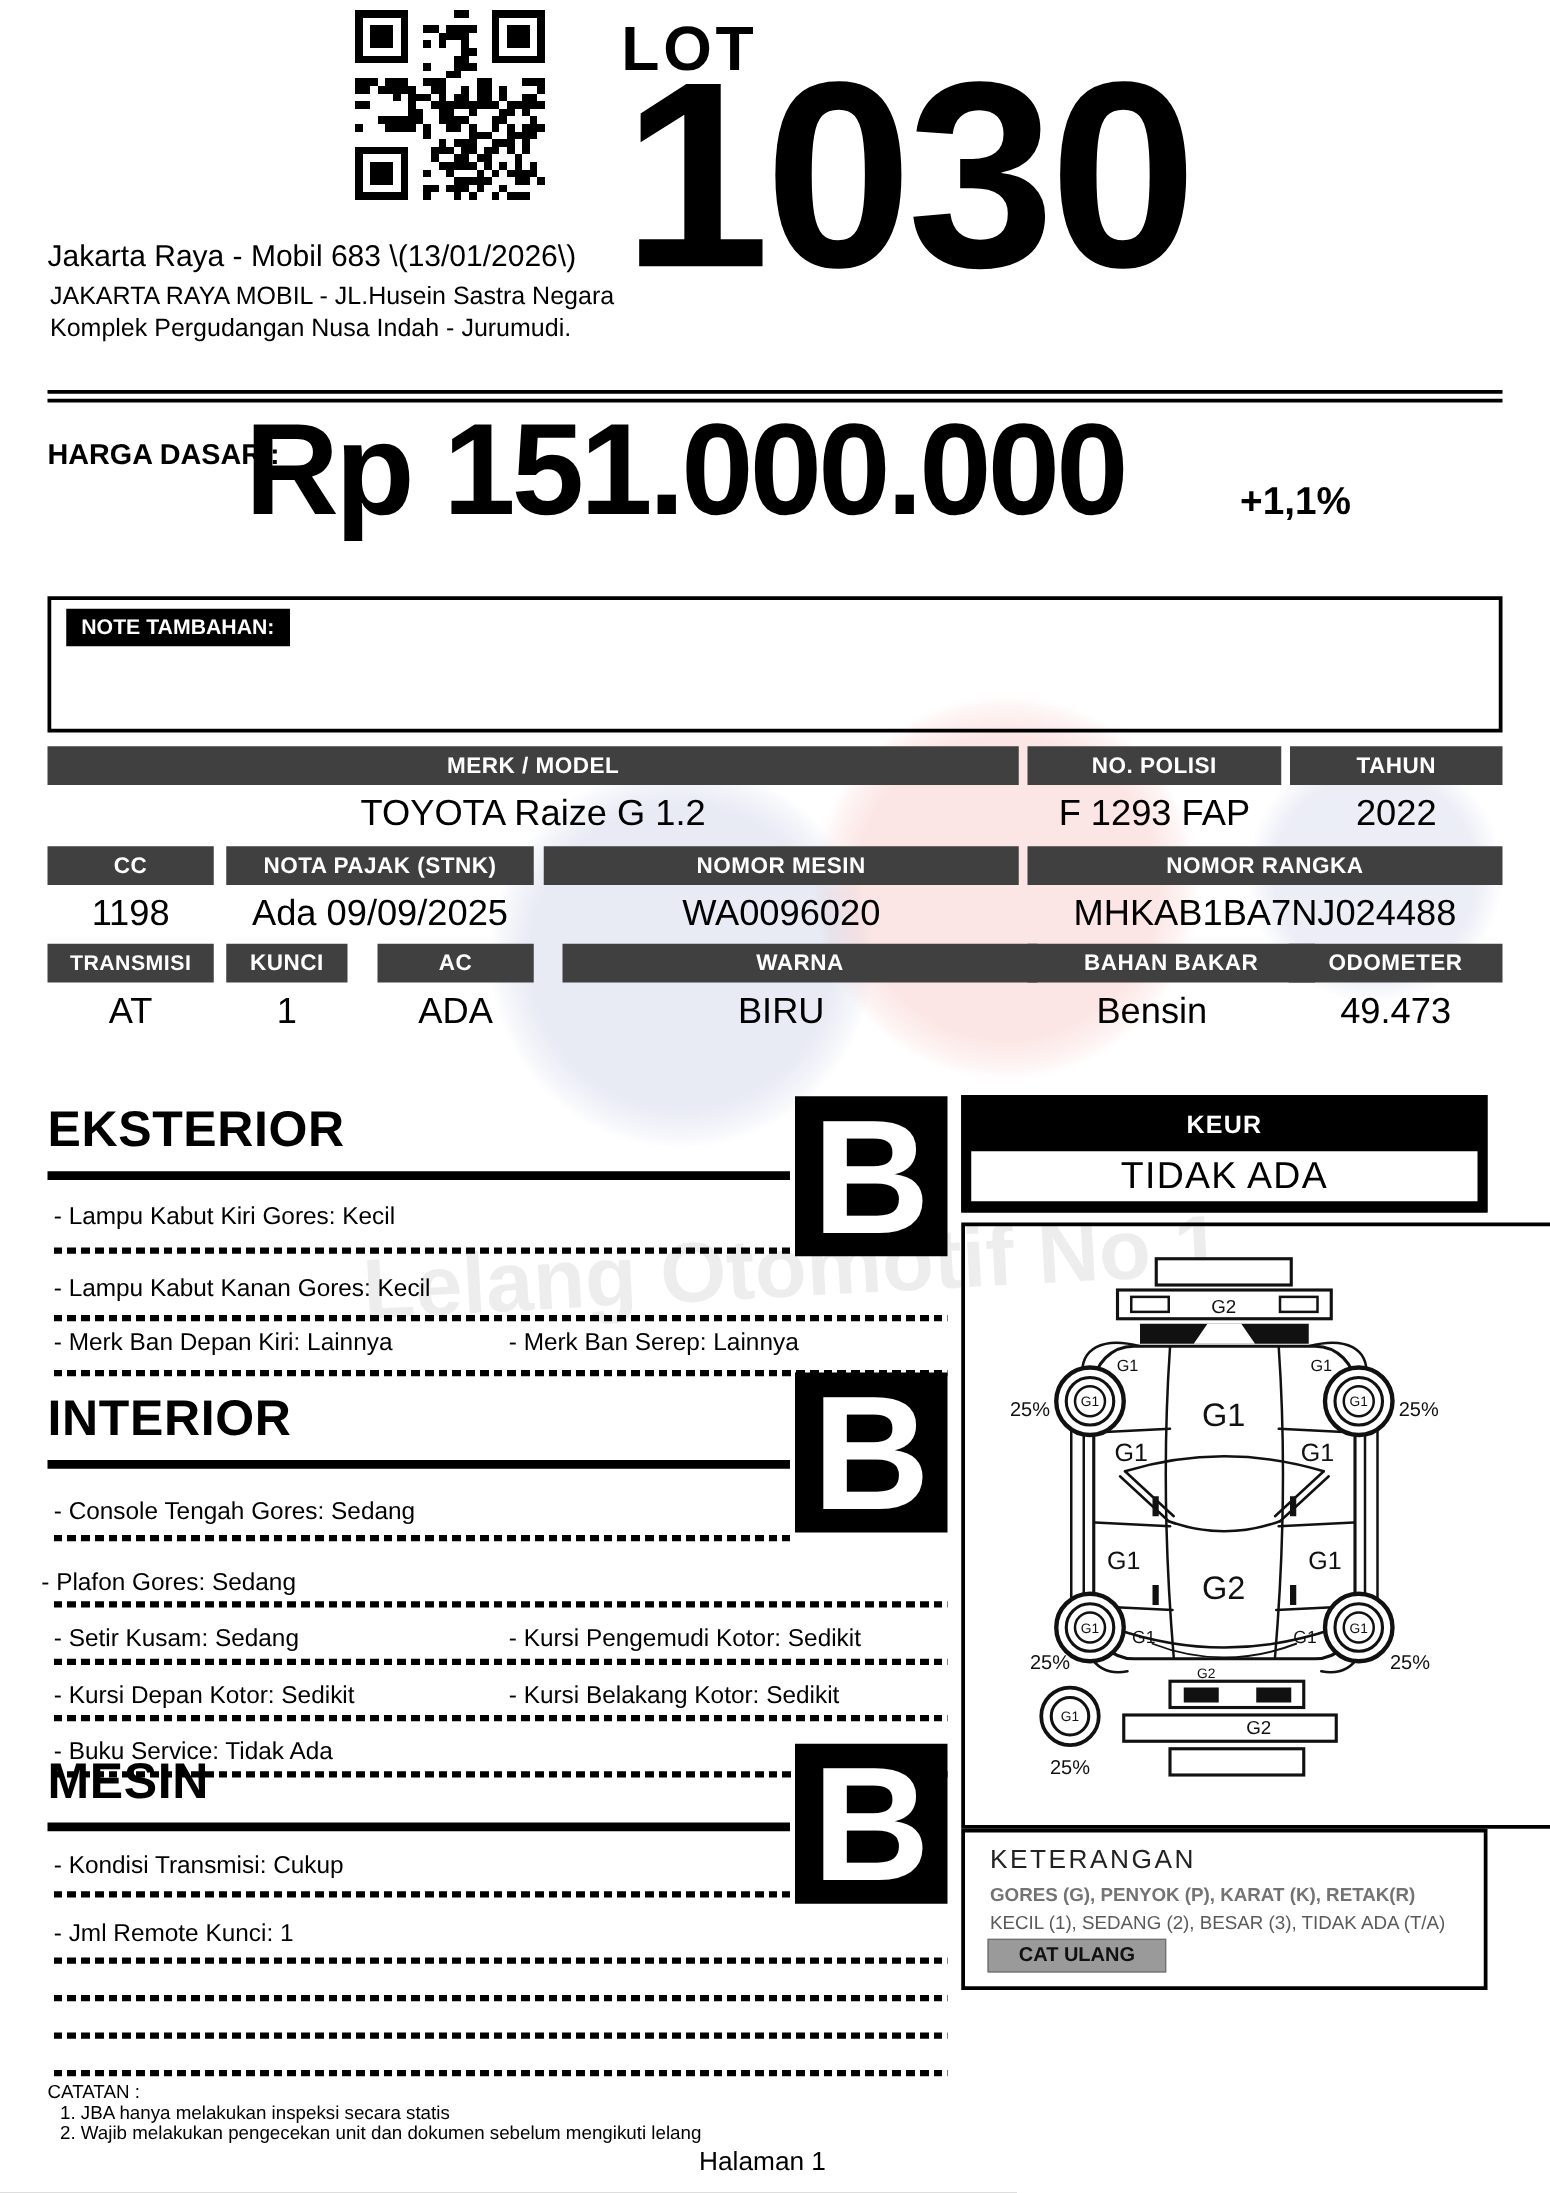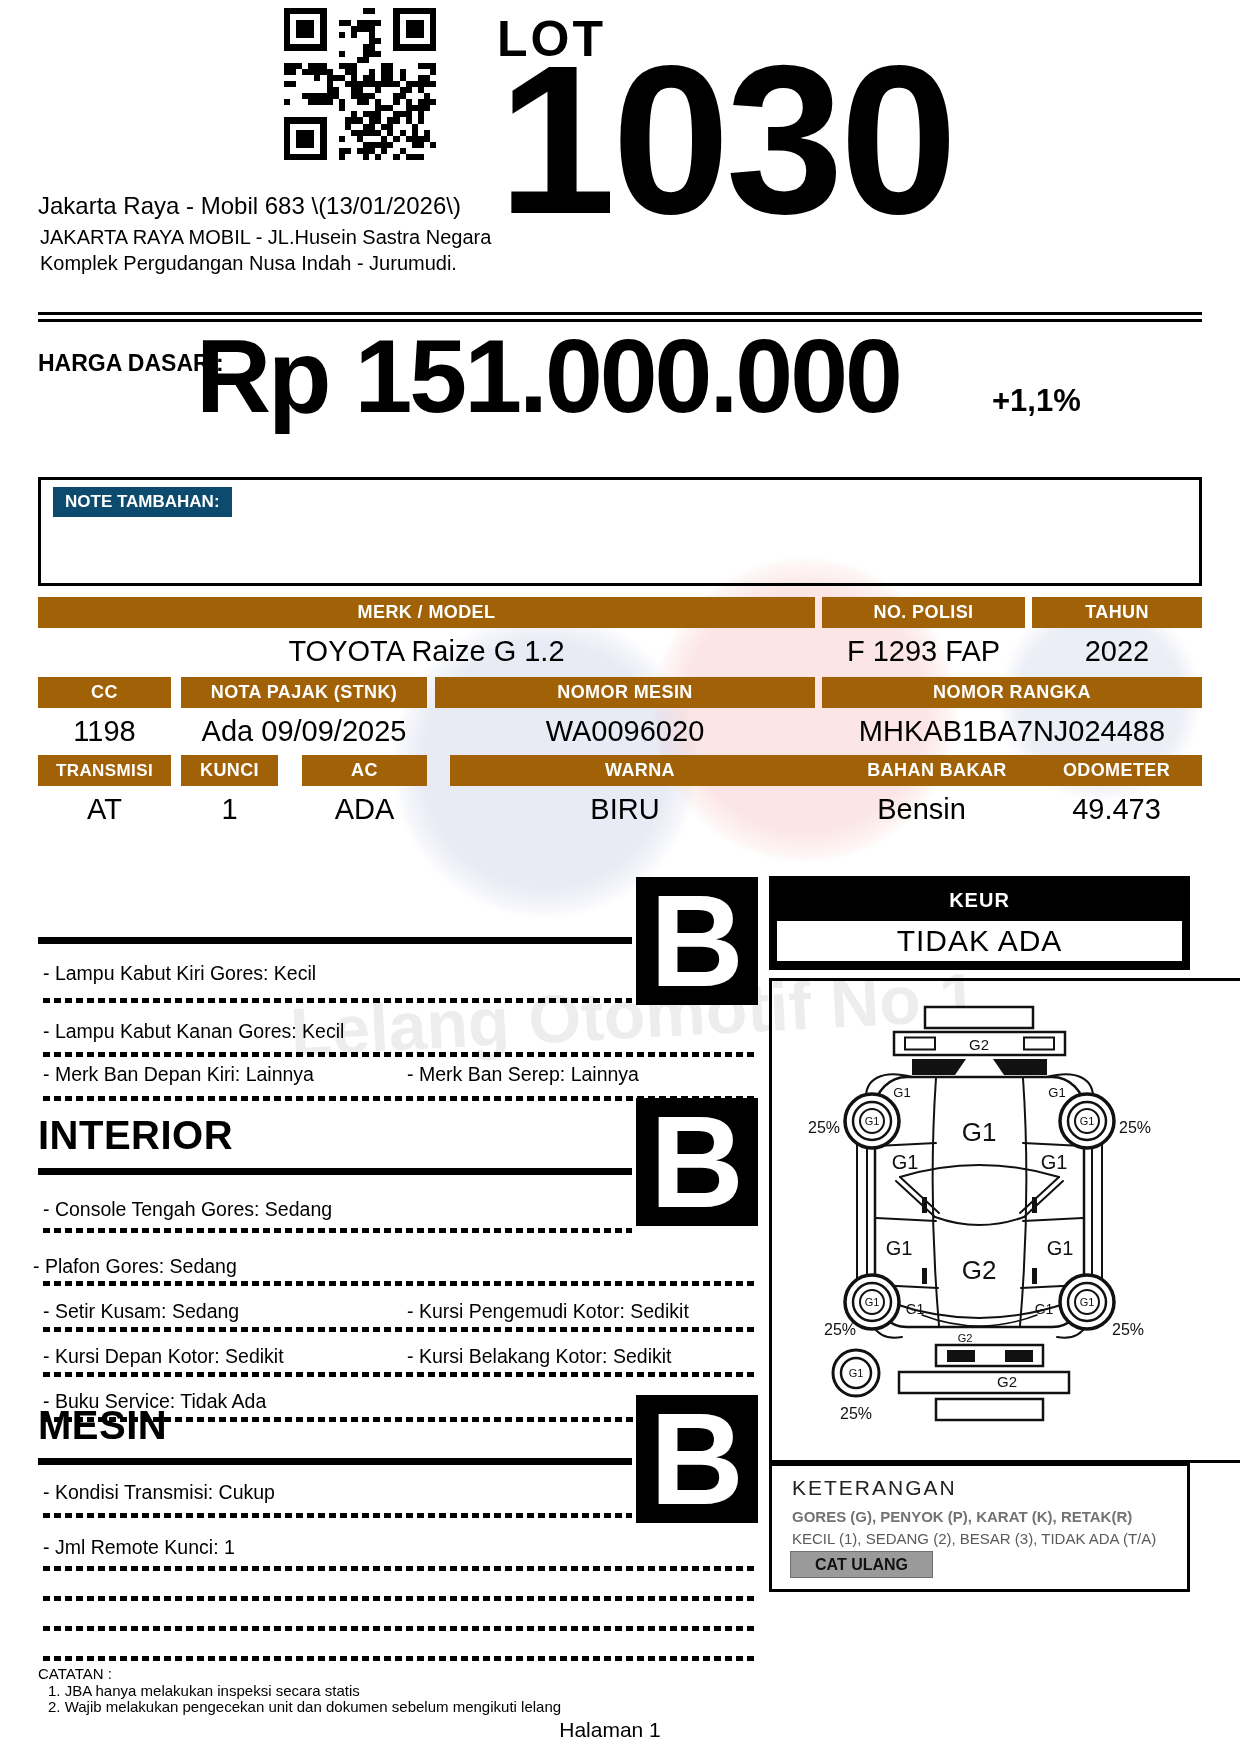--- a/index.html
+++ b/index.html
@@ -2,21 +2,21 @@
 <html><head>
 <meta charset="utf-8">
 <style>
   * { margin:0; padding:0; box-sizing:border-box; }
   body { background:#777; font-family:"Liberation Sans", sans-serif; }
   .page { position:relative; width:1240px; height:1754px; background:#fff; margin:0 auto;
           overflow:hidden; color:#000; font-family:"Liberation Sans", sans-serif; }
   .abs { position:absolute; }
   .wm { position:absolute; border-radius:50%; z-index:0; }
   .z { position:absolute; z-index:1; }
-  .bar { position:absolute; z-index:1; height:31px; background:#a16207; color:#fff;
+  .bar { position:absolute; z-index:1; height:31px; background:#404040; color:#fff;
          font-weight:bold; font-size:18px; display:flex; align-items:center; justify-content:center;
          letter-spacing:.4px; }
   .val { position:absolute; z-index:1; height:40px; font-size:29px; text-align:center;
          display:flex; align-items:center; justify-content:center; }
   .sect-title { position:absolute; z-index:1; font-size:40px; font-weight:bold; letter-spacing:.5px; }
   .uline { position:absolute; z-index:1; height:7px; background:#000; }
   .item { position:absolute; z-index:1; font-size:19.5px; white-space:nowrap; }
   .dot { position:absolute; z-index:1; height:5px;
          background-image:repeating-linear-gradient(90deg,#000 0 7px,transparent 7px 11px); }
   .grade { position:absolute; z-index:2; width:122px; height:128px; background:#000; color:#fff;
@@ -246,21 +246,21 @@
   <div class="z" style="left:40px;top:226px;font-size:20px;">JAKARTA RAYA MOBIL - JL.Husein Sastra Negara</div>
   <div class="z" style="left:40px;top:252px;font-size:20px;">Komplek Pergudangan Nusa Indah - Jurumudi.</div>
 
   <div class="z" style="left:38px;top:312px;width:1164px;height:10px;border-top:3px solid #000;border-bottom:3px solid #000;"></div>
 
   <div class="z" style="left:38px;top:350px;font-size:23px;font-weight:bold;">HARGA DASAR :</div>
   <div class="z" style="left:196px;top:322px;font-size:104px;font-weight:800;letter-spacing:-3px;line-height:1.05;">Rp 151.000.000</div>
   <div class="z" style="left:992px;top:383px;font-size:31px;font-weight:bold;">+1,1%</div>
 
   <div class="box" style="left:38px;top:477px;width:1164px;height:109px;">
-    <div style="position:absolute;left:12px;top:7px;background:#0c4a6e;color:#fff;font-size:17px;font-weight:bold;padding:5px 12px;">NOTE TAMBAHAN:</div>
+    <div style="position:absolute;left:12px;top:7px;background:#000000;color:#fff;font-size:17px;font-weight:bold;padding:5px 12px;">NOTE TAMBAHAN:</div>
     <div style="position:absolute;left:250px;top:10px;font-size:18px;"></div>
   </div>
 
   <div class="bar" style="left:38px;top:597px;width:777px;">MERK / MODEL</div>
   <div class="bar" style="left:822px;top:597px;width:203px;">NO. POLISI</div>
   <div class="bar" style="left:1032px;top:597px;width:170px;">TAHUN</div>
   <div class="val" style="left:38px;top:631px;width:777px;">TOYOTA Raize G 1.2</div>
   <div class="val" style="left:822px;top:631px;width:203px;">F 1293 FAP</div>
   <div class="val" style="left:1032px;top:631px;width:170px;">2022</div>
 
@@ -279,20 +279,21 @@
   <div class="bar" style="left:450px;top:755px;width:380px;">WARNA</div>
   <div class="bar" style="left:822px;top:755px;width:230px;">BAHAN BAKAR</div>
   <div class="bar" style="left:1031px;top:755px;width:171px;">ODOMETER</div>
   <div class="val" style="left:38px;top:789px;width:133px;">AT</div>
   <div class="val" style="left:181px;top:789px;width:97px;">1</div>
   <div class="val" style="left:302px;top:789px;width:125px;">ADA</div>
   <div class="val" style="left:435px;top:789px;width:380px;">BIRU</div>
   <div class="val" style="left:822px;top:789px;width:199px;">Bensin</div>
   <div class="val" style="left:1031px;top:789px;width:171px;">49.473</div>
 
+  <div class="sect-title" style="left:38px;top:882px;">EKSTERIOR</div>
   <div class="uline" style="left:38px;top:937px;width:594px;"></div>
   <div class="grade" style="left:636px;top:877px;">B</div>
   <div class="item" style="left:43px;top:962px;">- Lampu Kabut Kiri Gores: Kecil</div>
   <div class="dot" style="left:43px;top:998px;width:589px;"></div>
   <div class="item" style="left:43px;top:1020px;">- Lampu Kabut Kanan Gores: Kecil</div>
   <div class="dot" style="left:43px;top:1052px;width:715px;"></div>
   <div class="item" style="left:43px;top:1063px;">- Merk Ban Depan Kiri: Lainnya</div>
   <div class="item" style="left:407px;top:1063px;">- Merk Ban Serep: Lainnya</div>
   <div class="dot" style="left:43px;top:1096px;width:715px;"></div>
 

